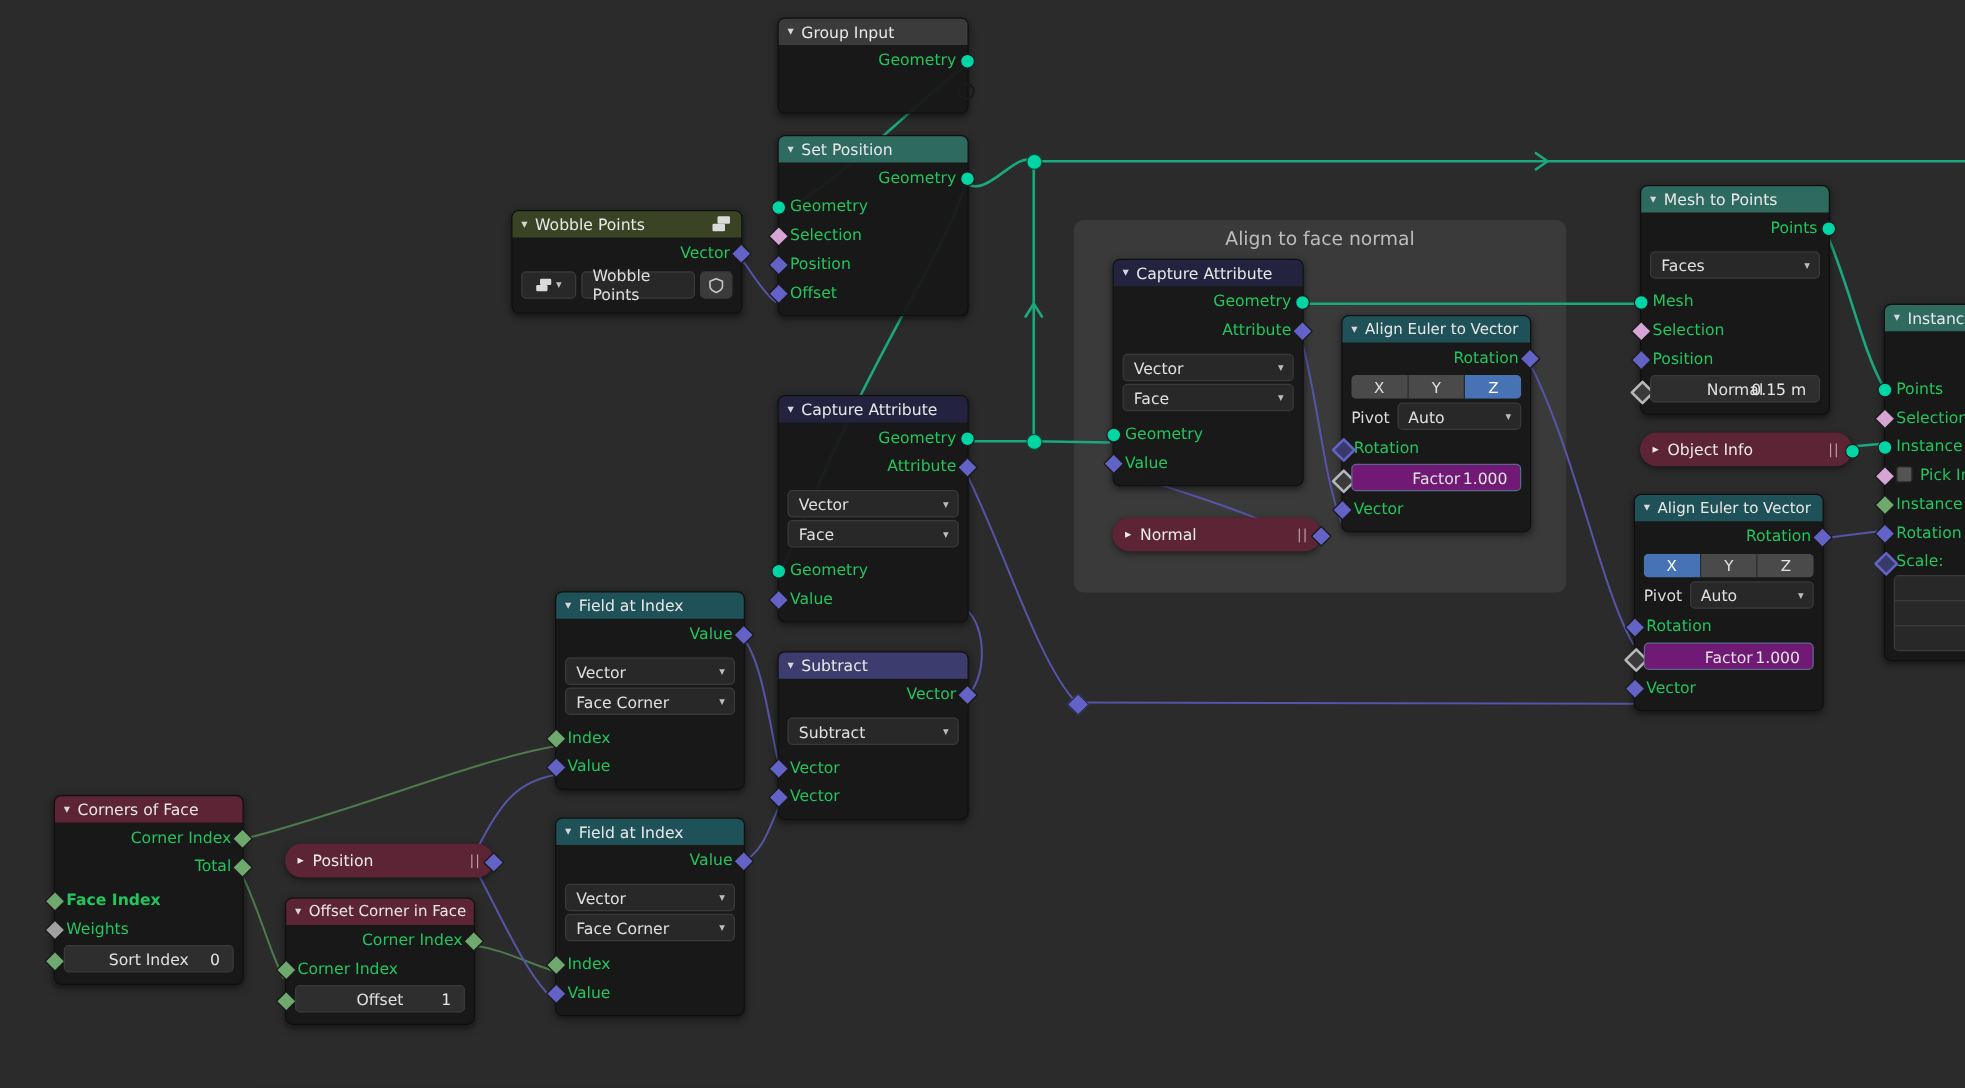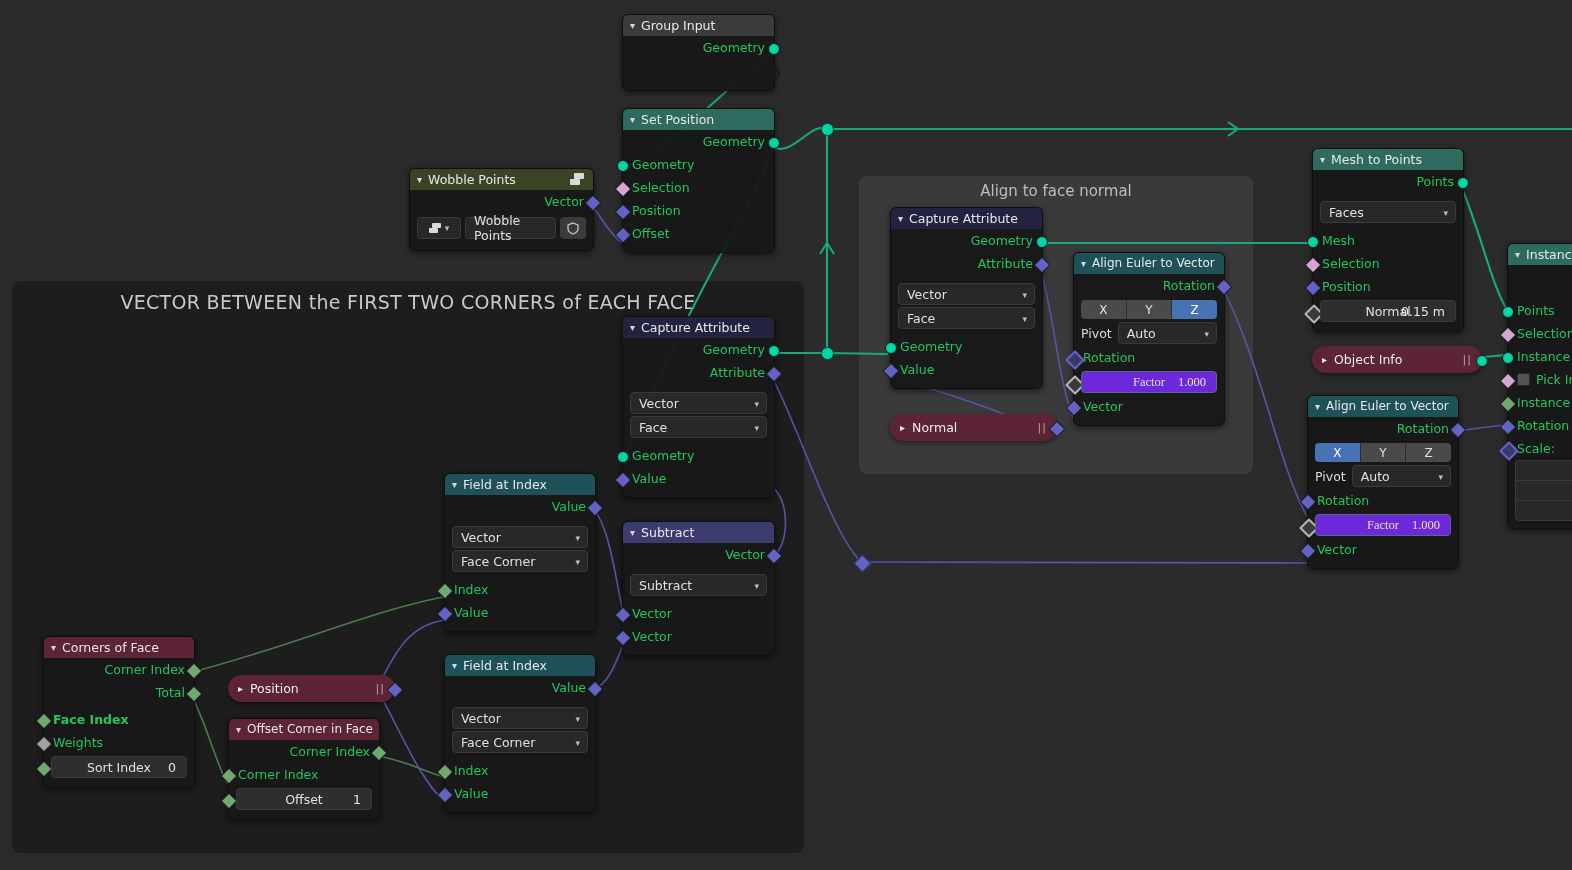--- a/index.html
+++ b/index.html
@@ -42,21 +42,21 @@
   .c-grey{background:#a1a1a1;}
   .c-empty{background:#3a3a3a;border:2px solid #1a1a1a;}
 
   
   .w{margin:2px 7px;height:20px;border-radius:4px;background:#282828;
      border:1px solid #3a3a3a;color:#e0e0e0;font-size:12.5px;
      display:flex;align-items:center;padding:0 8px;position:relative;}
   .w .chevd{position:absolute;right:7px;top:50%;margin-top:-4px;font-size:9px;color:#bdbdbd;}
   .w.num{background:#2e2e2e;justify-content:center;}
   .w.num .lbl{color:#e0e0e0;} .w.num .val{position:absolute;right:10px;color:#e6e6e6;}
-  .w.blue{background:#6d28d9;border-color:#5a678c;font-family:Liberation Serif, serif;}
+  .w.blue{background:#701a75;border-color:#5a678c;}
 
   .toggles{display:flex;margin:3px 7px;height:19px;border-radius:4px;overflow:hidden;}
   .toggles div{flex:1;display:flex;align-items:center;justify-content:center;
       font-size:12px;color:#e2e2e2;background:#4a4a4a;border-right:1px solid #2b2b2b;}
   .toggles div:last-child{border-right:none;}
   .toggles div.on{background:#4772b3;color:#ffffff;}
 
   .pivrow{display:flex;align-items:center;margin:2px 7px;gap:6px;}
   .pivrow .plabel{font-size:12.5px;color:#dcdcdc;flex:0 0 auto;}
   .pivrow .w{flex:1;margin:0;}
@@ -79,23 +79,20 @@
            border-bottom:1px solid #3a3a3a;}
   .xyz div:last-child{border-bottom:none;}
   .reroute{position:absolute;width:11px;height:11px;border-radius:50%;
            background:#00d6a3;border:1px solid #0d4d3c;z-index:11;}
 </style>
 </head>
 <body>
 
 <div id="canvas">
 
-  <div class="frame" style="left:12px;top:281px;width:792px;height:572px;background:#1d1d1d;">
-    <div class="frame-label" style="top:10px;font-size:19px;letter-spacing:.3px;">VECTOR BETWEEN the FIRST TWO CORNERS of EACH FACE</div>
-  </div>
 
   <div class="frame" style="left:859px;top:176px;width:394px;height:298px;background:#3a3a3a;">
     <div class="frame-label" style="top:6px;font-size:15px;color:#bdbdbd;">Align to face normal</div>
   </div>
 
   <svg class="links">
     <defs></defs>
 
     <path d="M772,53 C 745,70 680,140 623,172" stroke="#1aa87e" stroke-width="2.1" fill="none"></path>
 

